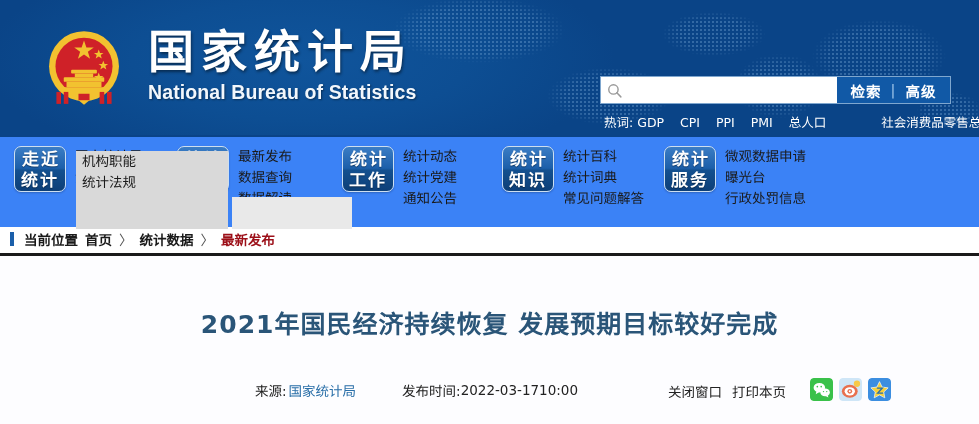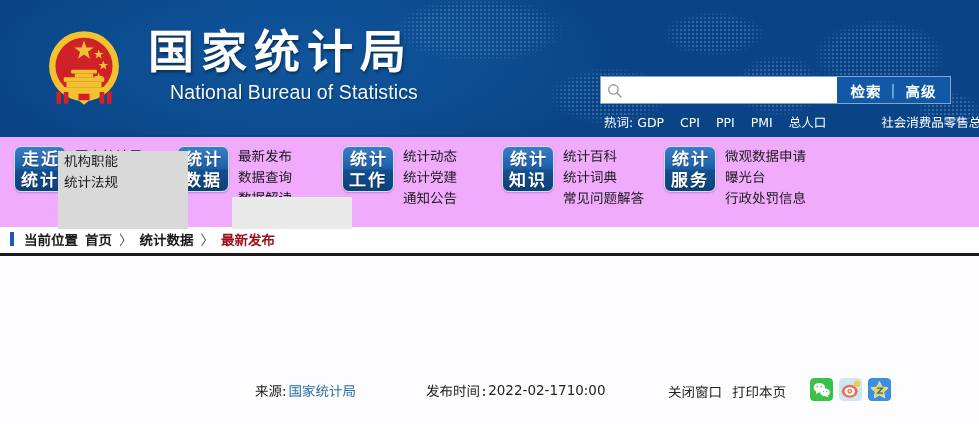--- a/index.html
+++ b/index.html
@@ -66,26 +66,25 @@
     font-size: 46px;
     font-weight: bold;
     color: #ffffff;
     letter-spacing: 7px;
     line-height: 1.06;
     text-shadow: 1px 2px 3px rgba(0,0,0,0.45);
   }
   .brand-en {
     font-family: "Liberation Sans", sans-serif;
     font-size: 19.5px;
-    font-weight: normal;
+    font-weight: bold;
     color: #f2f7fc;
     letter-spacing: 0.1px;
     margin-top: 5px;
     text-shadow: 1px 1px 2px rgba(0,0,0,0.4);
-    margin-left: 22px;
   }
 
   
   .search-wrap {
     position: absolute;
     left: 600px;
     top: 76px;
     width: 351px;
     height: 28px;
     display: flex;
@@ -141,21 +140,21 @@
   }
   .hotwords .hw-label { margin-right: 4px; }
   .hotwords .hw { margin-right: 16px; cursor: pointer; }
   .hotwords .hw:last-child { margin-right: 0; margin-left: 39px; }
 
   
   .nav {
     position: relative;
     width: 979px;
     height: 90px;
-    background: #f0abfc;
+    background: #3b82f6;
     border-top: 2px solid #0a4387;
   }
   .navgroup {
     position: absolute;
     top: 9px;
     display: flex;
     align-items: flex-start;
     gap: 9px;
   }
   .nav-btn {
@@ -190,23 +189,23 @@
     color: #1a1a1a;
     text-decoration: none;
     line-height: 19px;
     white-space: nowrap;
     cursor: pointer;
   }
 
   
   .dropdown-panel {
     position: absolute;
-    left: 58px;
+    left: 76px;
     top: 14px;
-    width: 130px;
+    width: 152px;
     height: 78px;
     background: #d9d9d9;
     z-index: 5;
   }
   .dropdown-panel .dd-links {
     display: flex;
     flex-direction: column;
     gap: 2px;
     padding: 1px 0 0 6px;
   }
@@ -290,21 +289,21 @@
   .meta-left {
     position: absolute;
     left: 255px;
     top: 2px;
     display: flex;
     align-items: center;
     gap: 0;
     white-space: nowrap;
   }
   .meta-source-val { color: #2a6fa8; margin-left: 2px; }
-  .meta-time { margin-left: 70px; font-family: Liberation Mono, monospace; }
+  .meta-time { margin-left: 46px; }
   .meta-right {
     position: absolute;
     left: 668px;
     top: 0px;
     display: flex;
     align-items: flex-end;
     gap: 10px;
     white-space: nowrap;
   }
   .meta-right a {
@@ -466,27 +465,28 @@
     <span>当前位置</span>
     <a>首页</a>
     <span class="crumb-sep">〉</span>
     <a>统计数据</a>
     <span class="crumb-sep">〉</span>
     <span class="crumb-current">最新发布</span>
   </div>
 </div>
 
 <div class="article">
+  <div class="article-title">2021年国民经济持续恢复  发展预期目标较好完成</div>
 
   <div class="meta">
     <div class="meta-left">
       <span>来源:</span>
       <span class="meta-source-val">国家统计局</span>
       <span class="meta-time">发布时间:</span>
-      <span class="t">2022-02-17</span>
+      <span class="t">2022-03-17</span>
       <span class="t">10:00</span>
     </div>
 
     <div class="meta-right">
       <a>关闭窗口</a>
       <a>打印本页</a>
 
       <span class="share-icons">
         <svg class="share-icon" viewBox="0 0 32 32">
           <rect width="32" height="32" rx="5" fill="#3ac14a"></rect>

